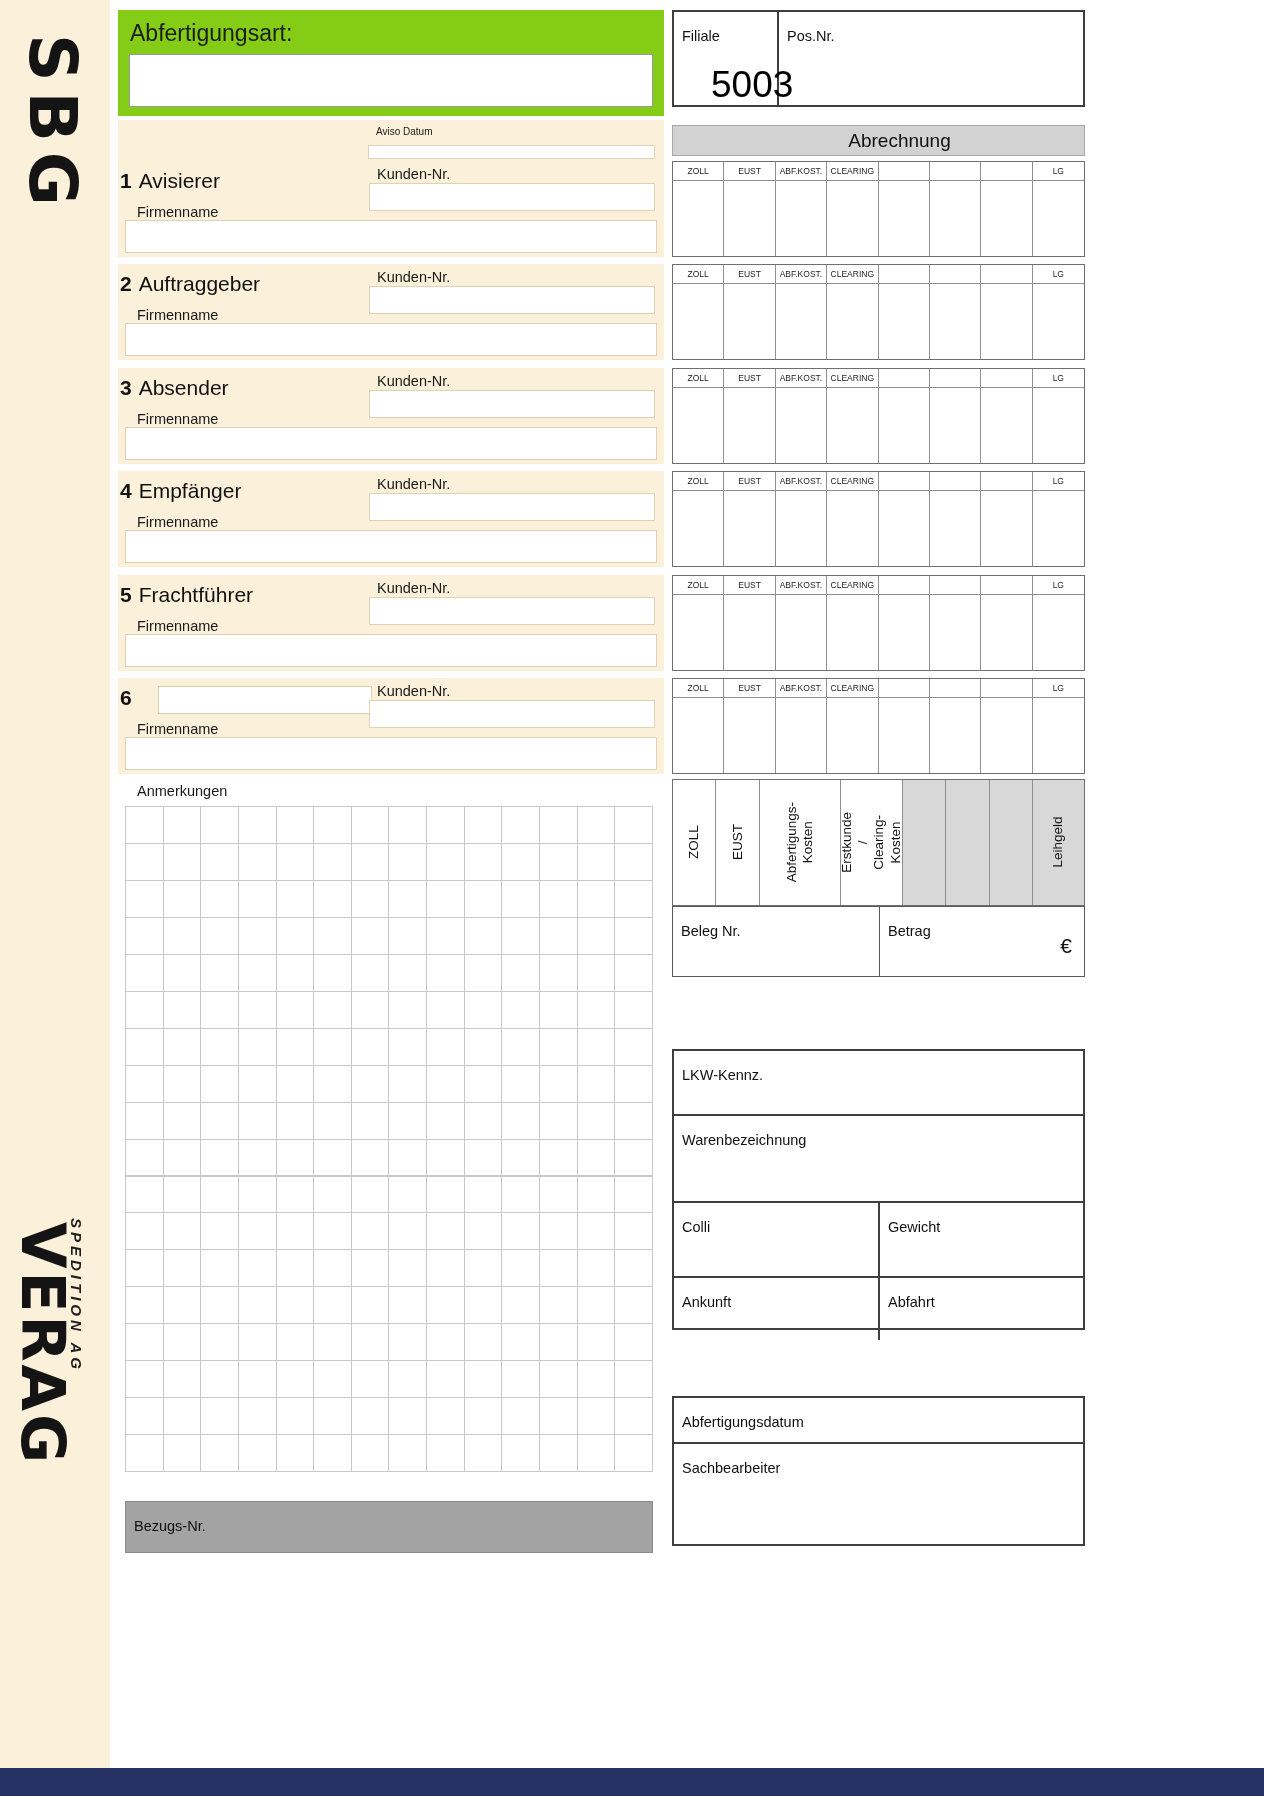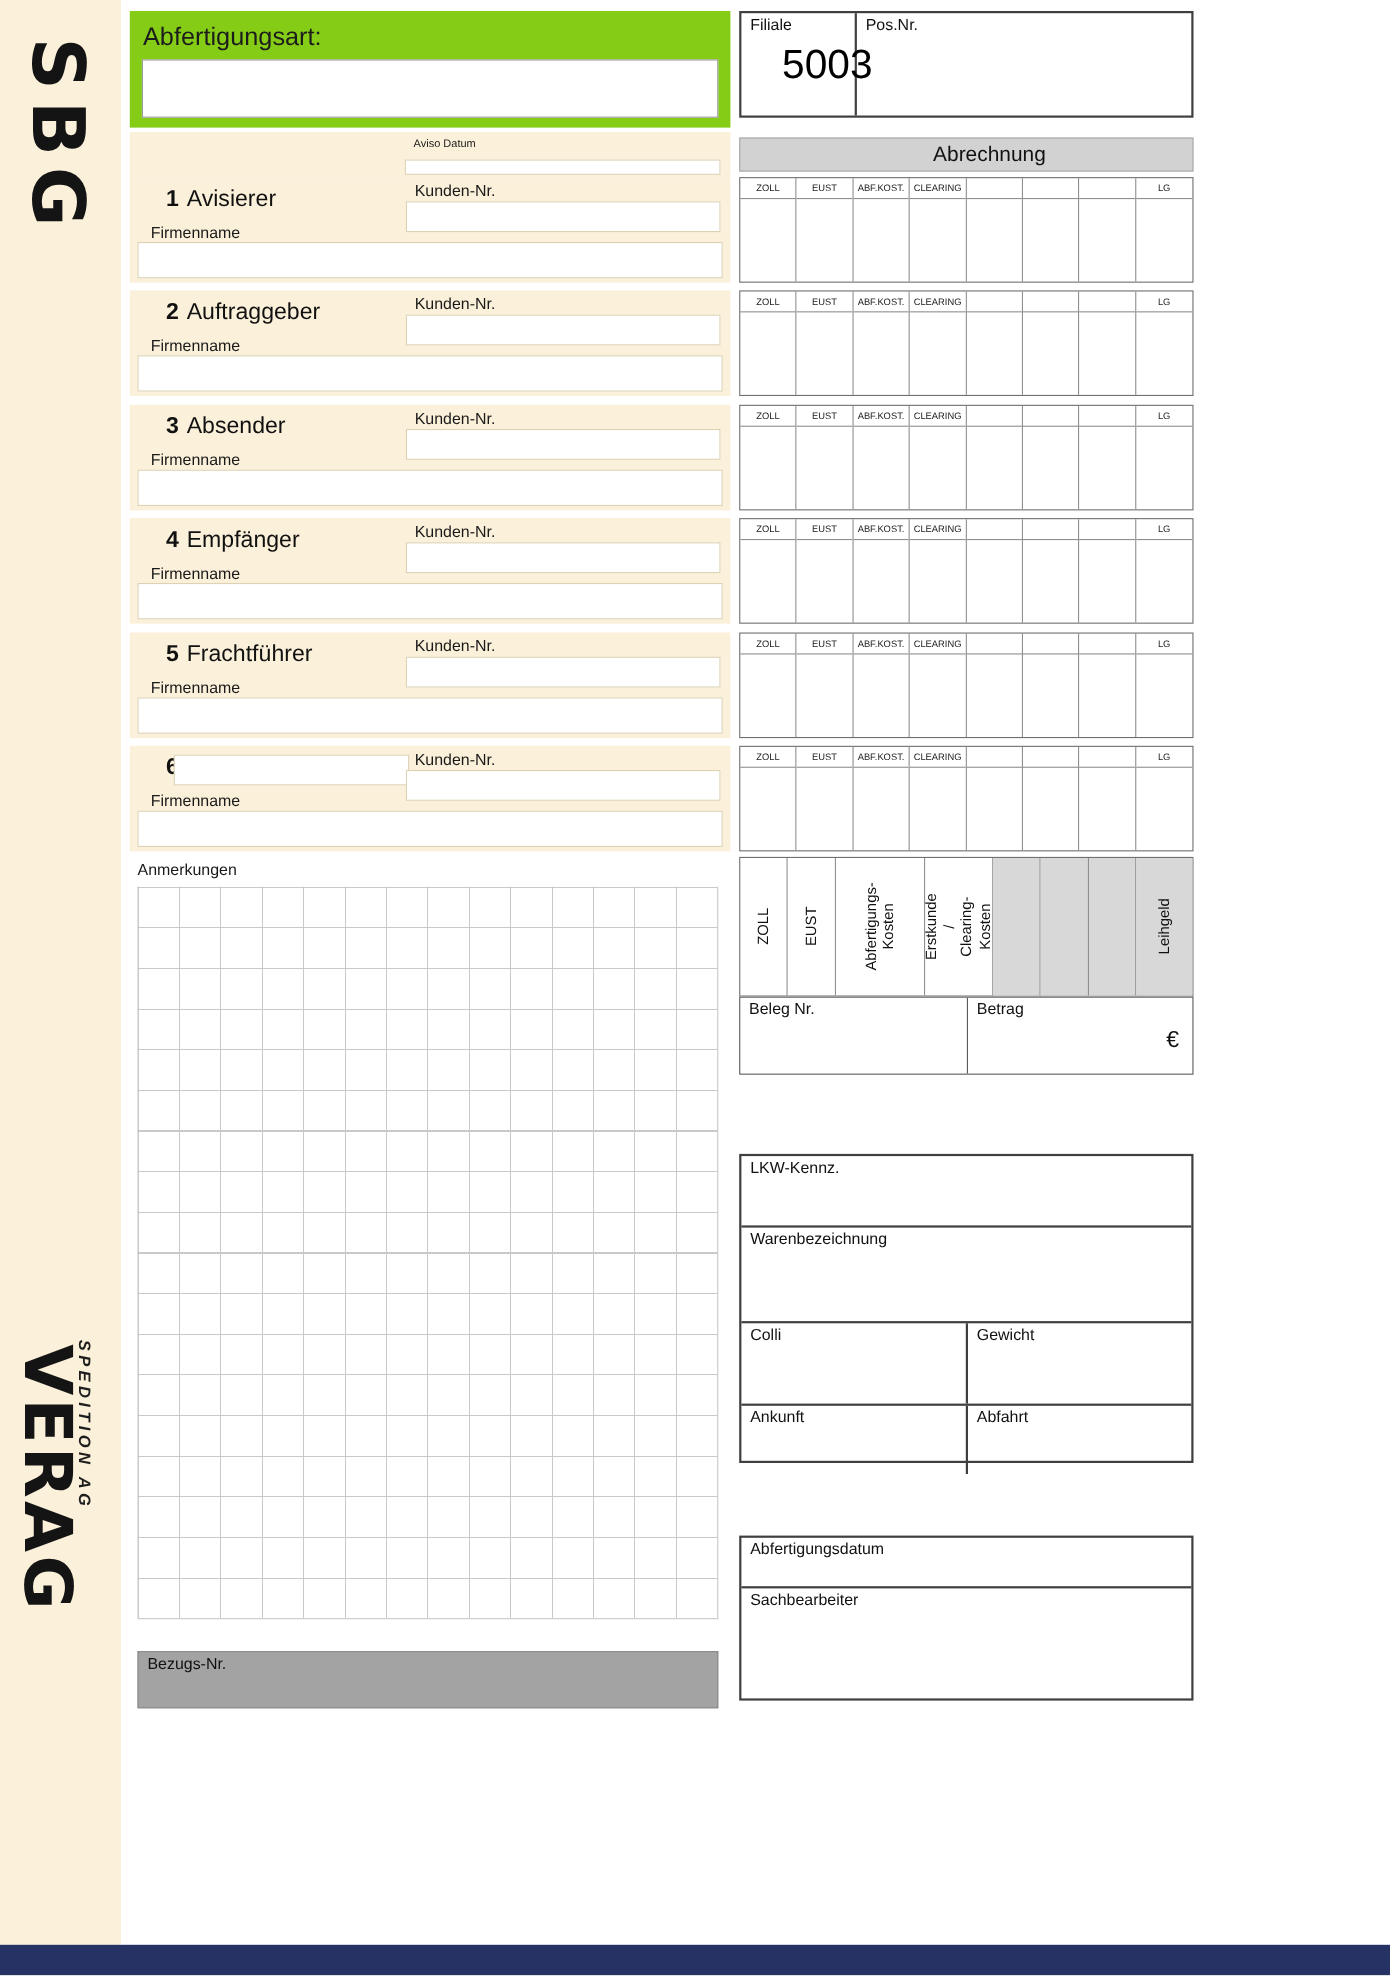--- a/index.html
+++ b/index.html
@@ -22,30 +22,30 @@
   
   .abfart { position:absolute; left:118px; top:10px; width:546px; height:106px; background:#84cc16; }
   .abfart-label { padding:10px 12px 0; font-size:23px; color:#1c1c1c; }
   .abfart-input { position:absolute; left:11px; top:44px; width:524px; height:53px; background:#fff; border:1px solid #9a9a9a; }
 
   .filiale-box { position:absolute; left:672px; top:10px; width:413px; height:97px; border:2px solid #3f3f3f; background:#fff; display:grid; grid-template-columns:105px 1fr; }
   .filiale-cell { border-right:2px solid #3f3f3f; position:relative; }
   .posnr-cell { position:relative; }
   .filiale-value { font-size:37px; font-weight:normal; color:#000; padding:4px 6px 0;margin-left:31px; }
 
-  .small-label { padding:3px 8px; font-size:14.5px; color:#111; }
+  .small-label { padding:16px 8px; font-size:14.5px; color:#111; }
 
   
   .aviso-strip { position:absolute; left:118px; top:120px; width:546px; height:41px; background:#fbf0d9; }
   .aviso-label { position:absolute; left:258px; top:6px; font-size:10px; }
   .aviso-input { position:absolute; left:250px; top:25px; width:287px; height:14px; background:#fff; border:1px solid #ddd2b4; }
 
   .parties { position:absolute; left:118px; top:161px; width:546px; }
   .party { position:relative; height:96px; margin-bottom:7.4px; background:#fbf0d9; }
-  .party-title { position:absolute; left:33px; top:8px; font-size:21px; color:#111; white-space:nowrap; }
+  .party-title { position:absolute; left:2px; top:8px; font-size:21px; color:#111; white-space:nowrap; }
   .party-num { font-weight:bold; margin-right:7px; }
   .party-name-input { position:absolute; left:40px; top:8px; width:214px; height:28px; background:#fff; border:1px solid #ddd2b4; }
   .kunden-label { position:absolute; left:259px; top:5px; font-size:14.5px; }
   .kunden-input { position:absolute; left:251px; top:22px; width:286px; height:28px; background:#fff; border:1px solid #ddd2b4; }
   .firma-label { position:absolute; left:19px; top:43px; font-size:14.5px; }
   .firma-input { position:absolute; left:7px; top:59px; width:532px; height:33px; background:#fff; border:1px solid #ddd2b4; }
 
   
   .abr-header { position:absolute; left:672px; top:125px; width:413px; height:31px; background:#d2d2d2; border:1px solid #a8a8a8; display:flex; align-items:center; justify-content:center; font-size:19px; color:#111;padding-left:42px; }
   .abr-rows { position:absolute; left:672px; top:161px; width:413px; }
@@ -59,21 +59,21 @@
   .abr-fcell:last-child { border-right:none; }
   .abr-fcell.gray { background:#d8d8d8; }
   .rot { transform:rotate(-90deg); white-space:pre-line; text-align:center; font-size:13.5px; line-height:1.2; color:#111; }
 
   .beleg-row { position:absolute; left:672px; top:906px; width:413px; height:71px; display:grid; grid-template-columns:207px 1fr; border:1px solid #5a5a5a; background:#fff; }
   .beleg-cell { border-right:1px solid #5a5a5a; position:relative; }
   .betrag-cell { position:relative; }
   .euro { position:absolute; right:12px; top:27px; font-size:21px; color:#111; }
 
   
-  .anm-label { position:absolute; left:125px; top:783px; font-size:14.5px; }
+  .anm-label { position:absolute; left:137px; top:783px; font-size:14.5px; }
   .notes-grid { position:absolute; left:125px; top:806px; width:528px; height:666px; background:#fff;
     background-image:repeating-linear-gradient(to right,#c9c9c9 0 1px,transparent 1px 37.64px),
                      repeating-linear-gradient(to bottom,#c9c9c9 0 1px,transparent 1px 36.95px);
     border-right:1px solid #c9c9c9; border-bottom:1px solid #c9c9c9; }
   .bezug-box { position:absolute; left:125px; top:1501px; width:528px; height:52px; border:1px solid #8a8a8a; background:#a3a3a3; }
 
   
   .cargo-box { position:absolute; left:672px; top:1049px; width:413px; height:281px; border:2px solid #3f3f3f; background:#fff; }
   .cargo-row { border-bottom:2px solid #3f3f3f; }
   .cargo-row.lkw { height:65px; }

